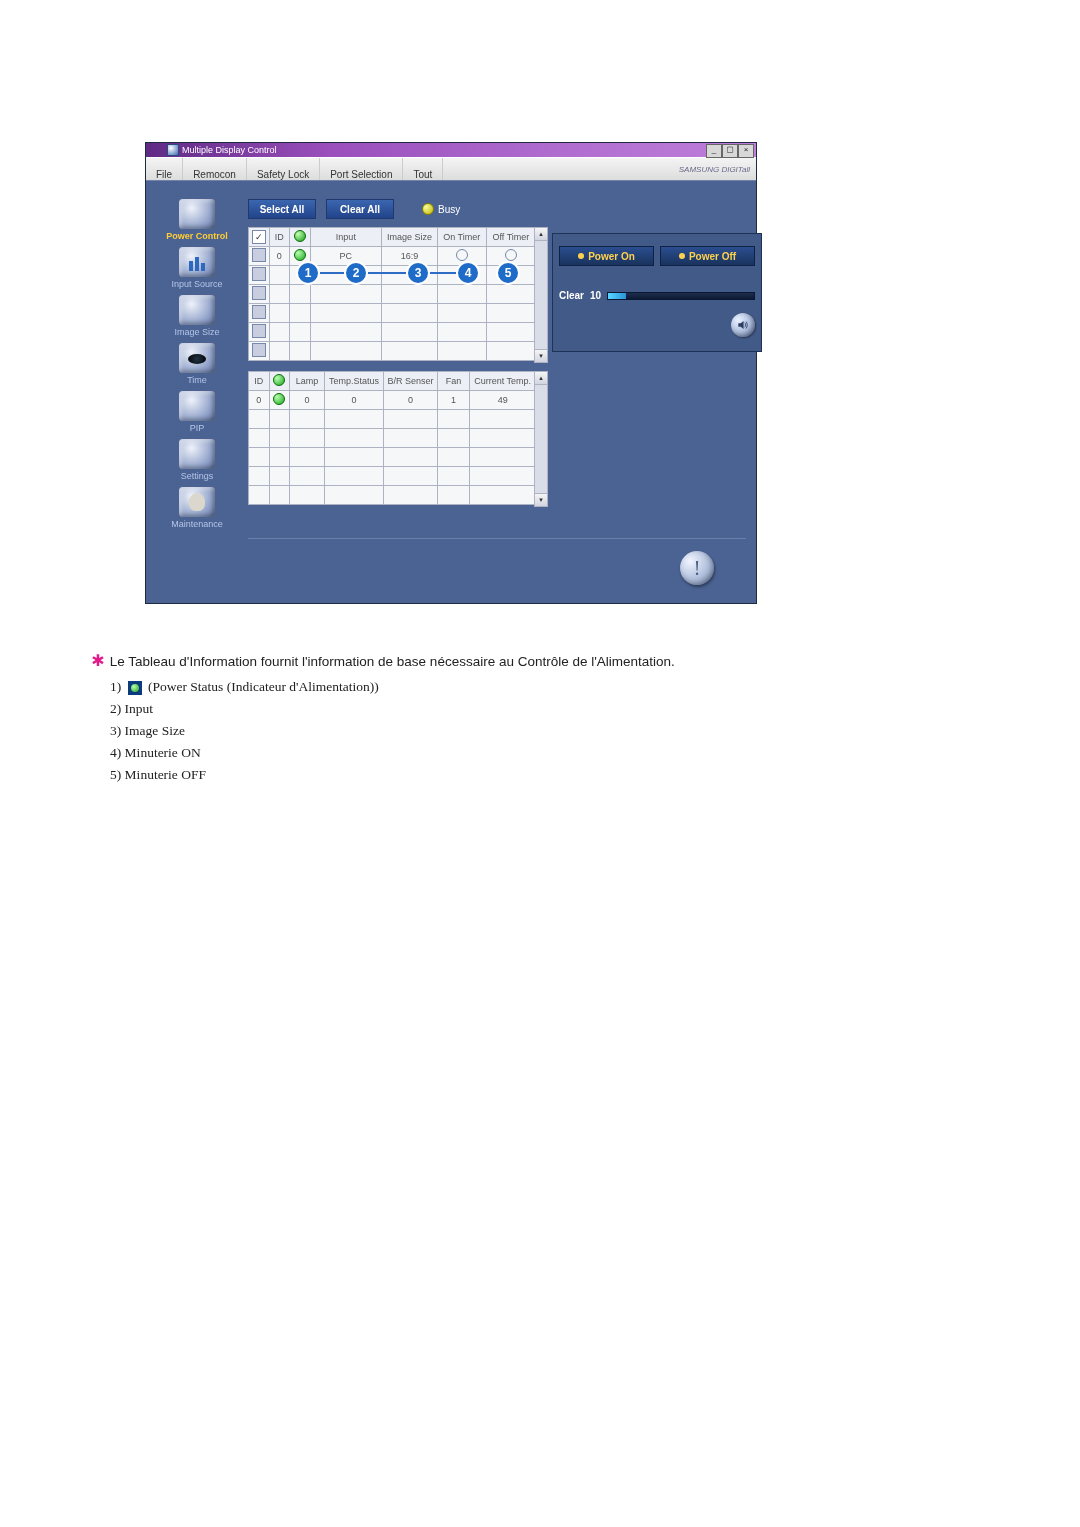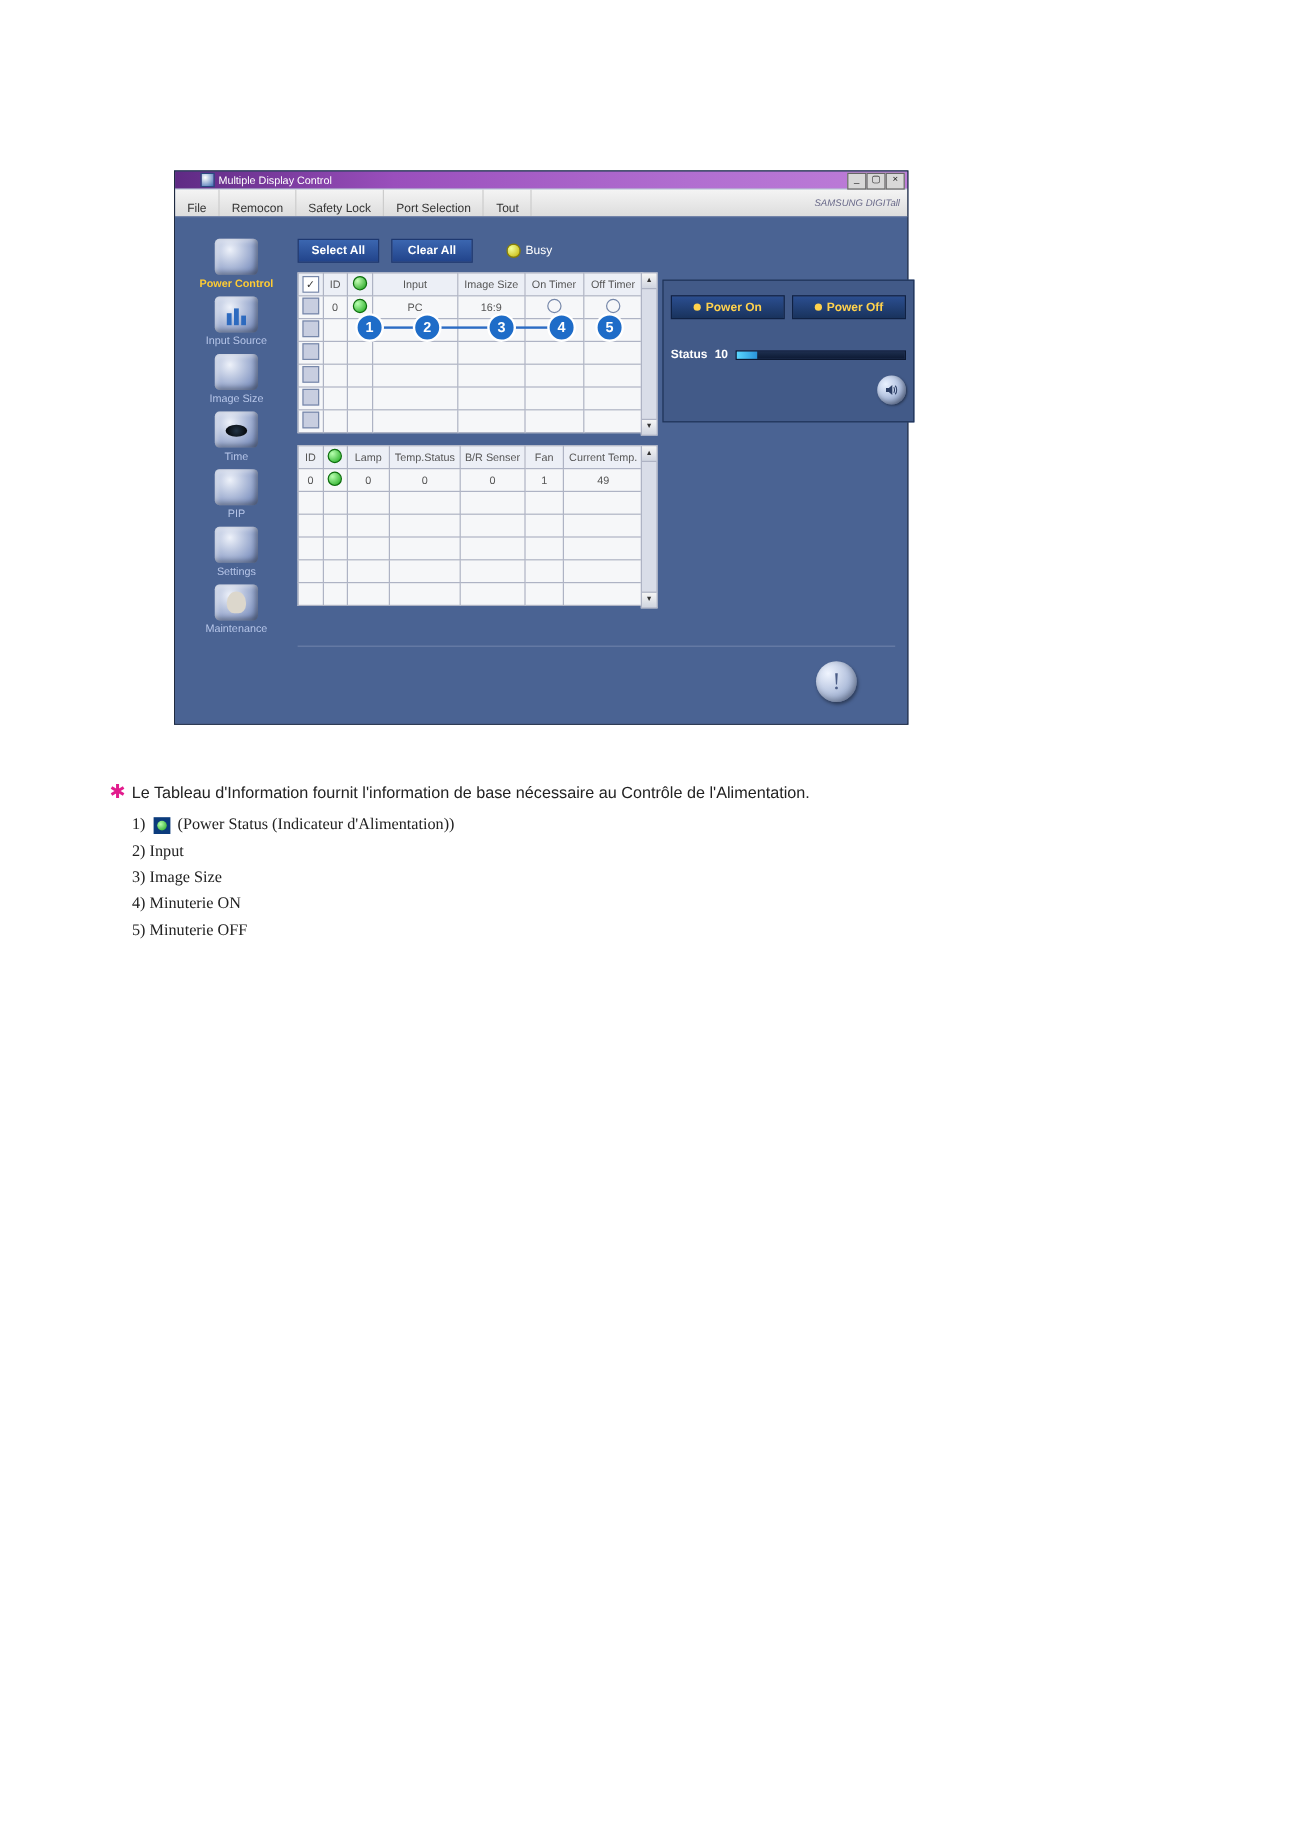--- a/index.html
+++ b/index.html
@@ -571,21 +571,21 @@
           <div class="pow-btn">
             <span class="bullet"></span>
             <span>Power On</span>
           </div>
           <div class="pow-btn">
             <span class="bullet"></span>
             <span>Power Off</span>
           </div>
         </div>
         <div class="vol-row">
-          <span>Status</span>
+          <span>Clear</span>
           <span>10</span>
           <div class="vol-track">
             <div class="vol-fill" style="width:12%;"></div>
           </div>
         </div>
         <div class="spk-btn">
           <svg viewBox="0 0 24 24">
             <path fill="#2b3d64" d="M4 9v6h4l5 4V5L8 9H4z"></path>
             <path fill="none" stroke="#2b3d64" stroke-width="1.5" d="M15 8c1.5 1 1.5 7 0 8M17 6c3 2 3 10 0 12"></path>
           </svg>

